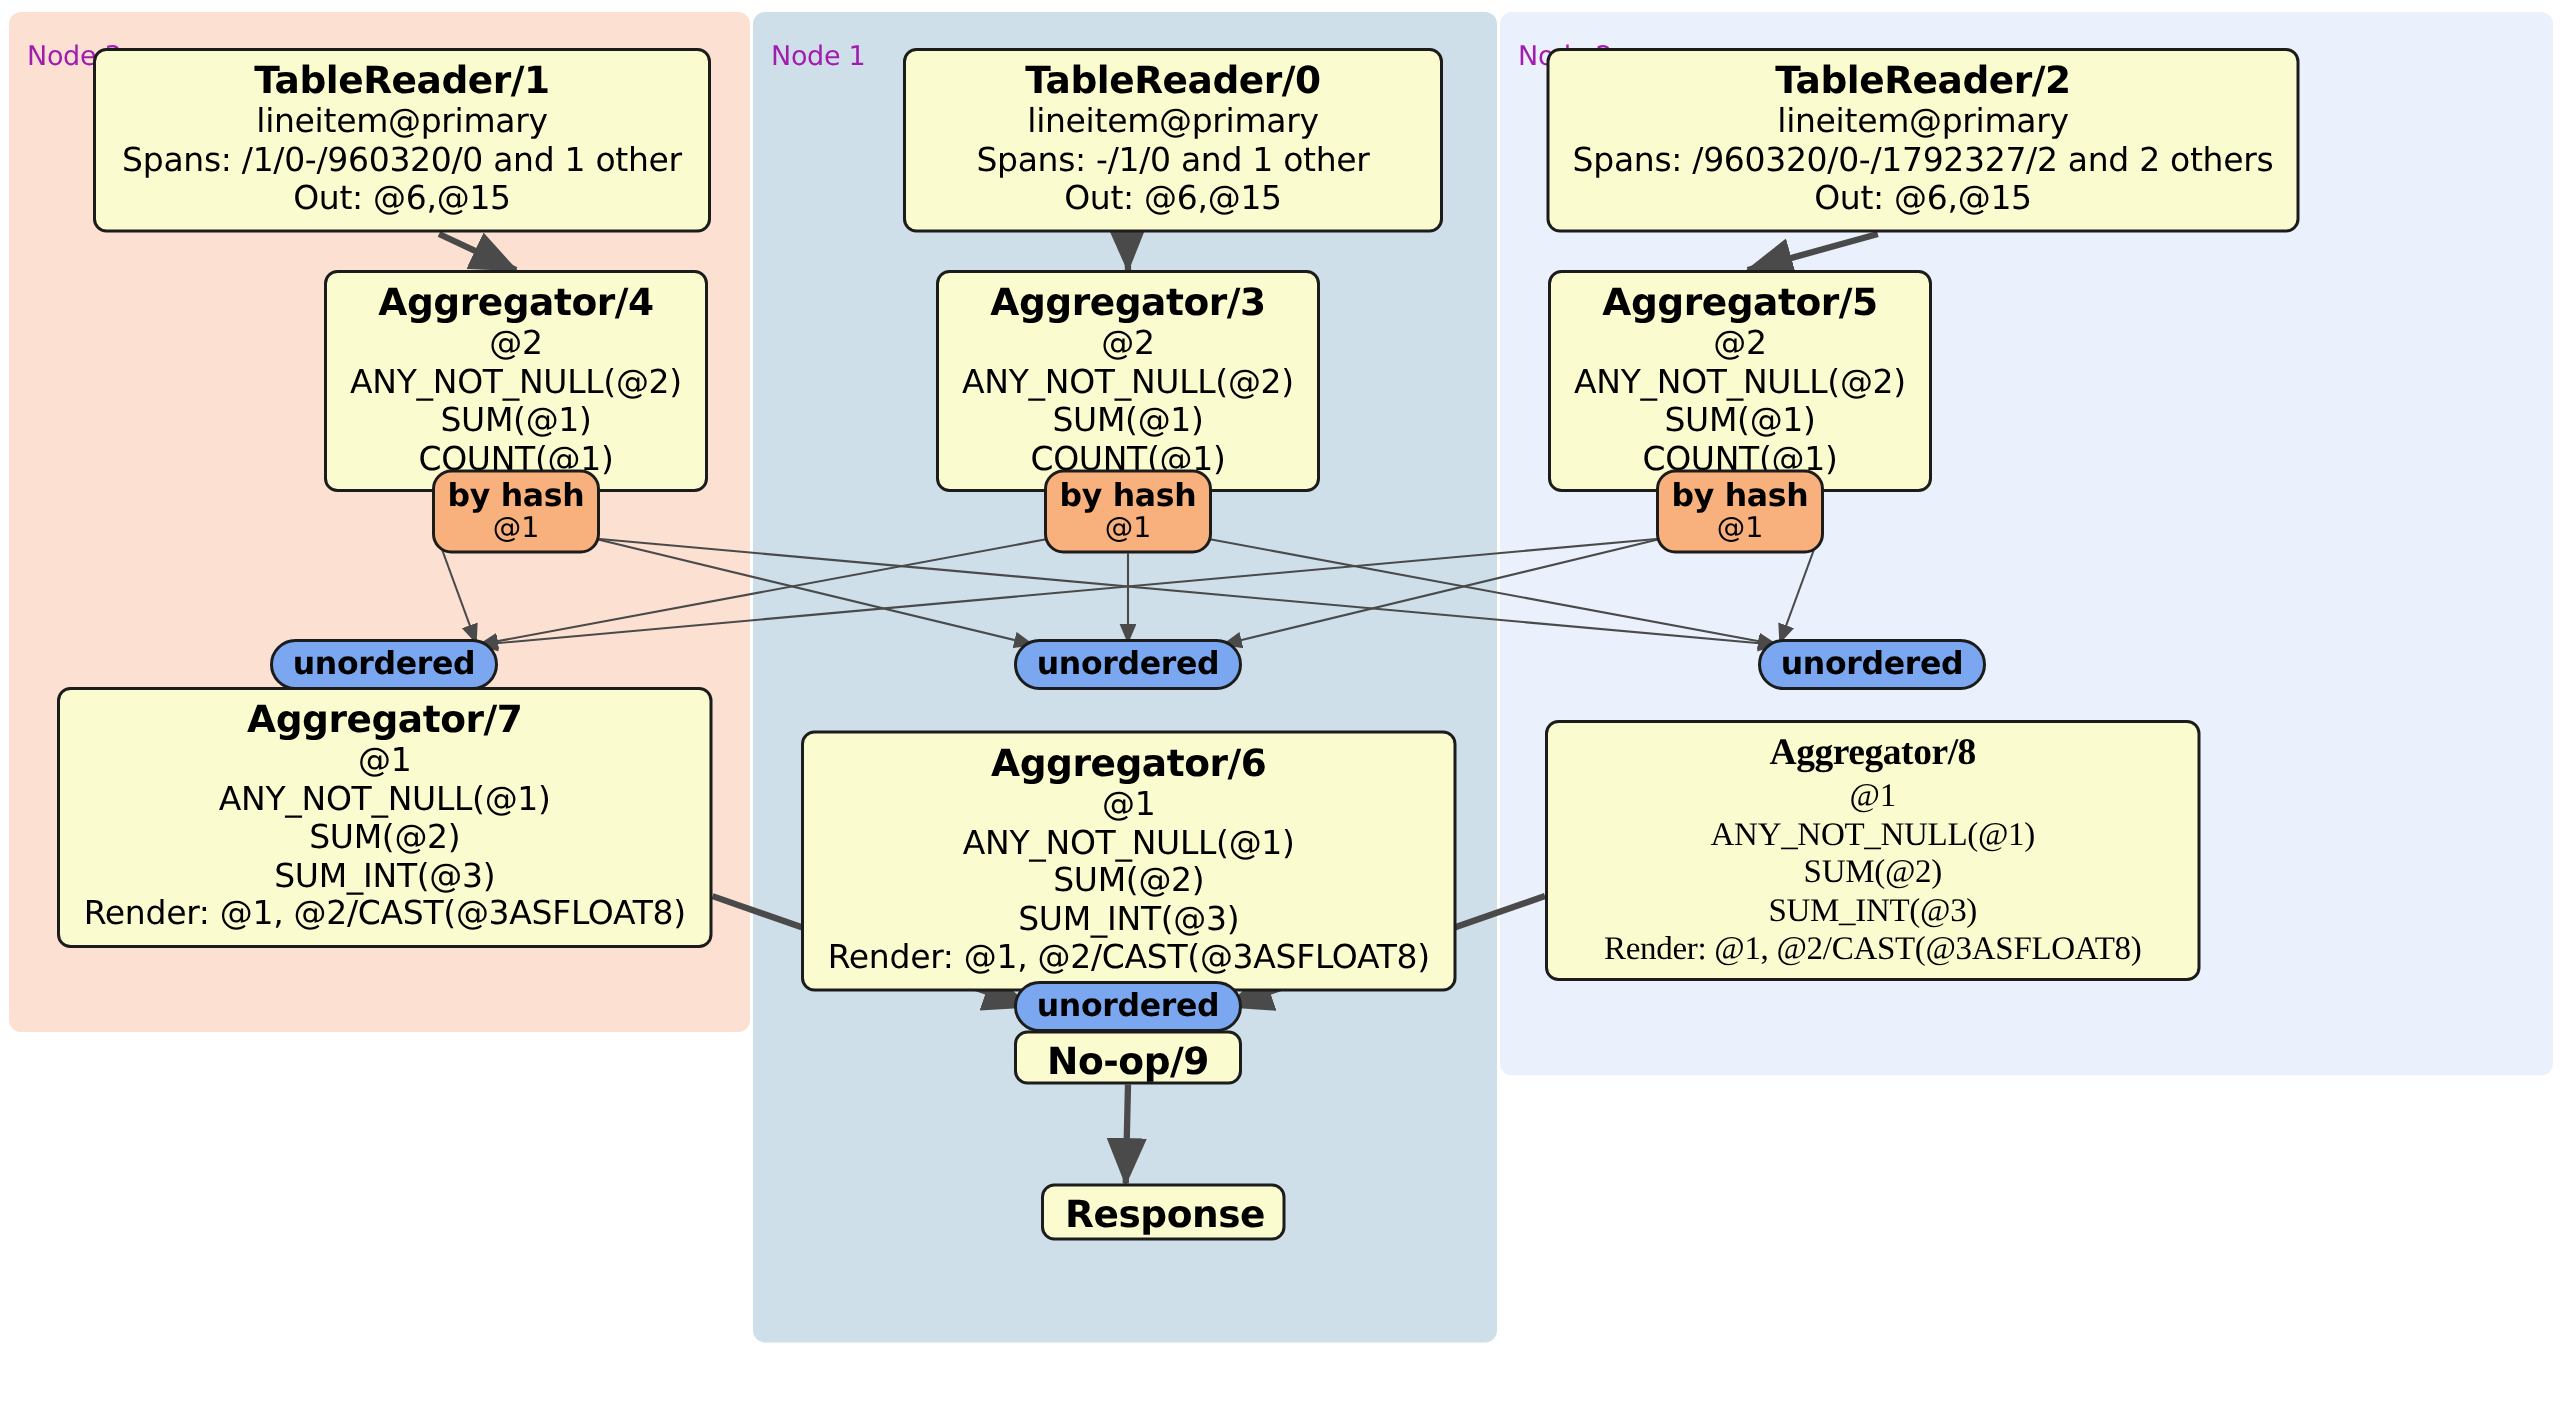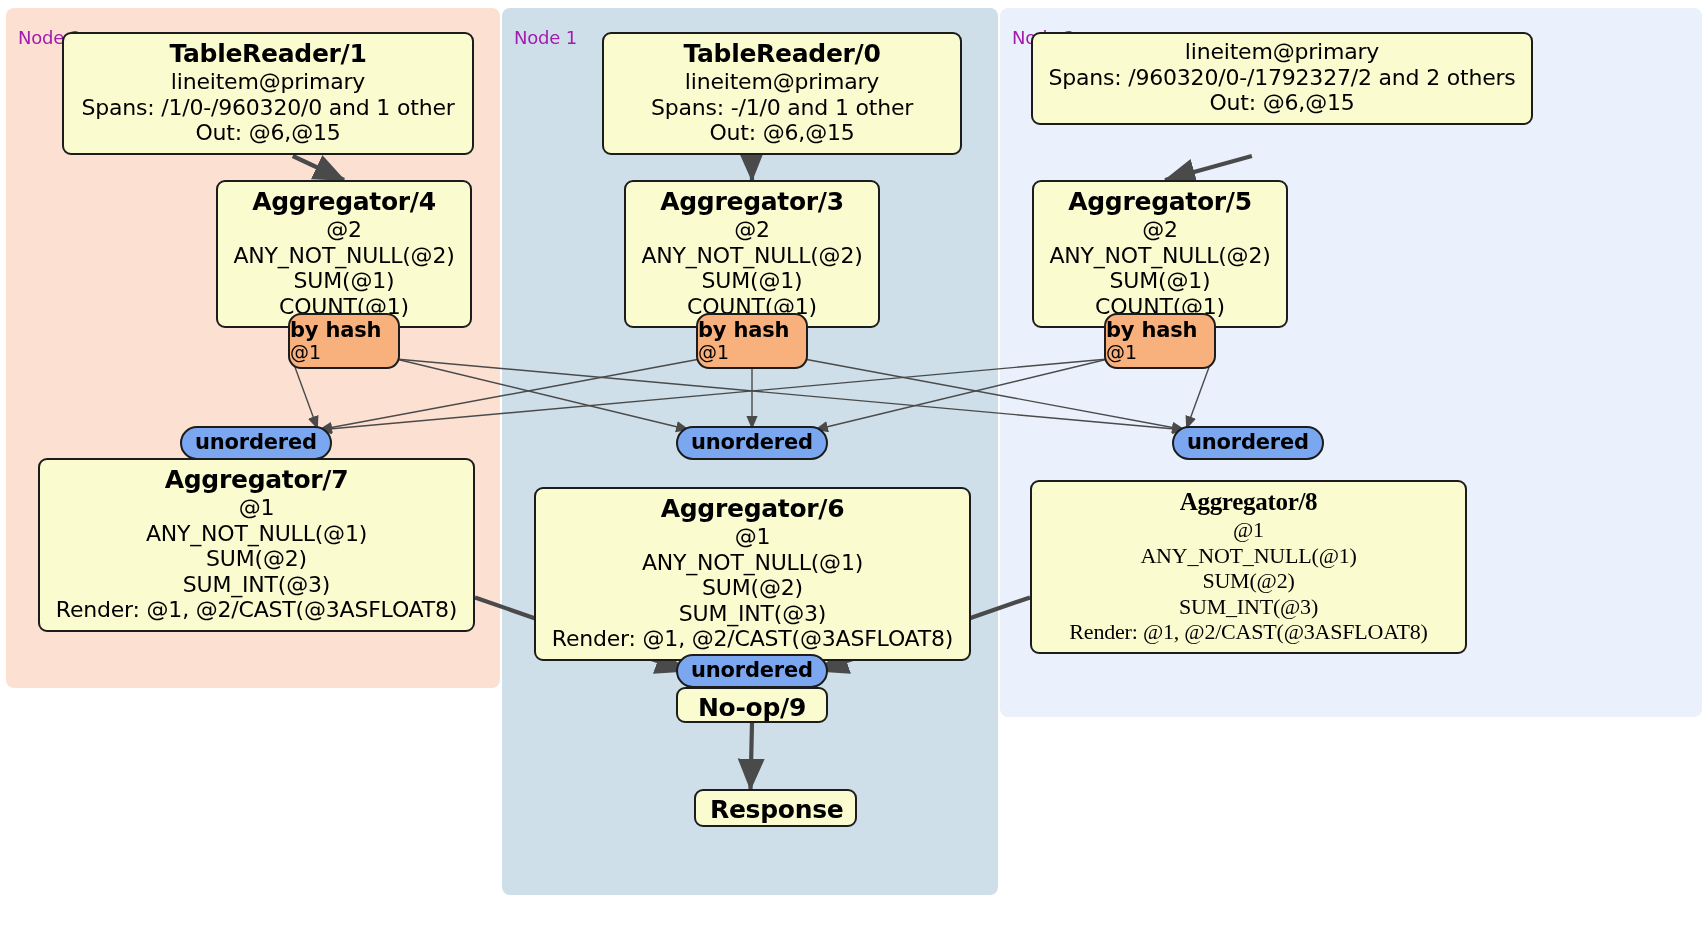--- a/index.html
+++ b/index.html
@@ -64,20 +64,21 @@
     white-space: nowrap;
     letter-spacing: -0.2px;
   }
   .node.compact {
     padding: 4px 14px 6px 14px;
   }
   .pill {
     position: absolute;
     box-sizing: border-box;
     border: 2px solid #1c1c1c;
+    text-align: center;
     color: #000000;
     line-height: 1.1;
   }
   .pill .ptitle {
     font-weight: bold;
     font-size: 21px;
     letter-spacing: -0.2px;
     white-space: nowrap;
   }
   .pill .pdet {
@@ -150,20 +151,21 @@
         <div class="det">Spans: /1/0-/960320/0 and 1 other</div>
         <div class="det">Out: @6,@15</div>
       </div>
       <div class="node" style="left: 602px; top: 32px; width: 360px;">
         <div class="title">TableReader/0</div>
         <div class="det">lineitem@primary</div>
         <div class="det">Spans: -/1/0 and 1 other</div>
         <div class="det">Out: @6,@15</div>
       </div>
       <div class="node" style="left: 1031px; top: 32px; width: 502px;">
+        <div class="title">TableReader/2</div>
         <div class="det">lineitem@primary</div>
         <div class="det">Spans: /960320/0-/1792327/2 and 2 others</div>
         <div class="det">Out: @6,@15</div>
       </div>
       <div class="node" style="left: 216px; top: 180px; width: 256px;">
         <div class="title">Aggregator/4</div>
         <div class="det">@2</div>
         <div class="det">ANY_NOT_NULL(@2)</div>
         <div class="det">SUM(@1)</div>
         <div class="det">COUNT(@1)</div>

